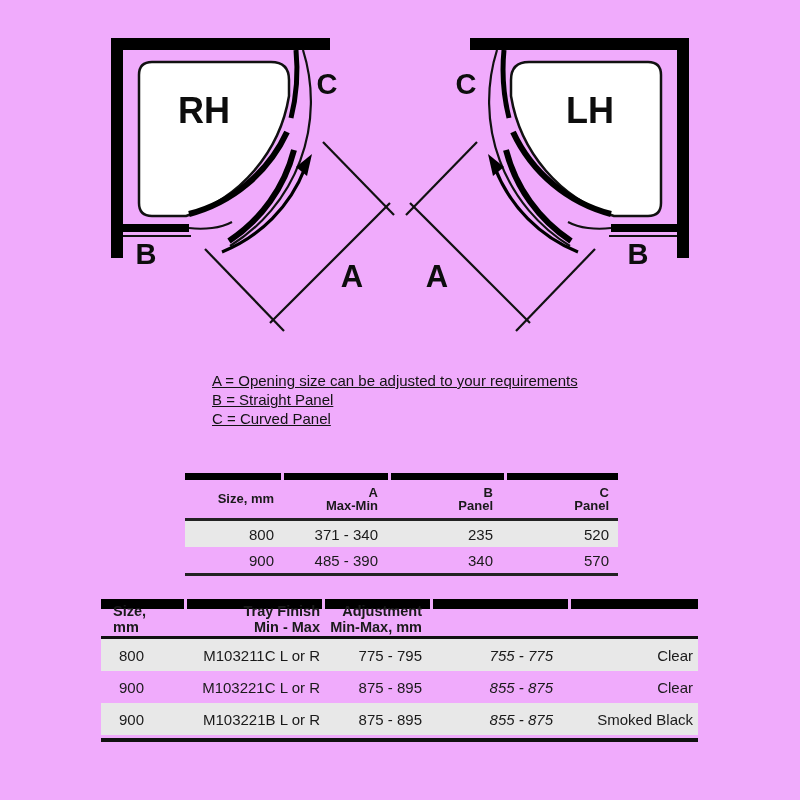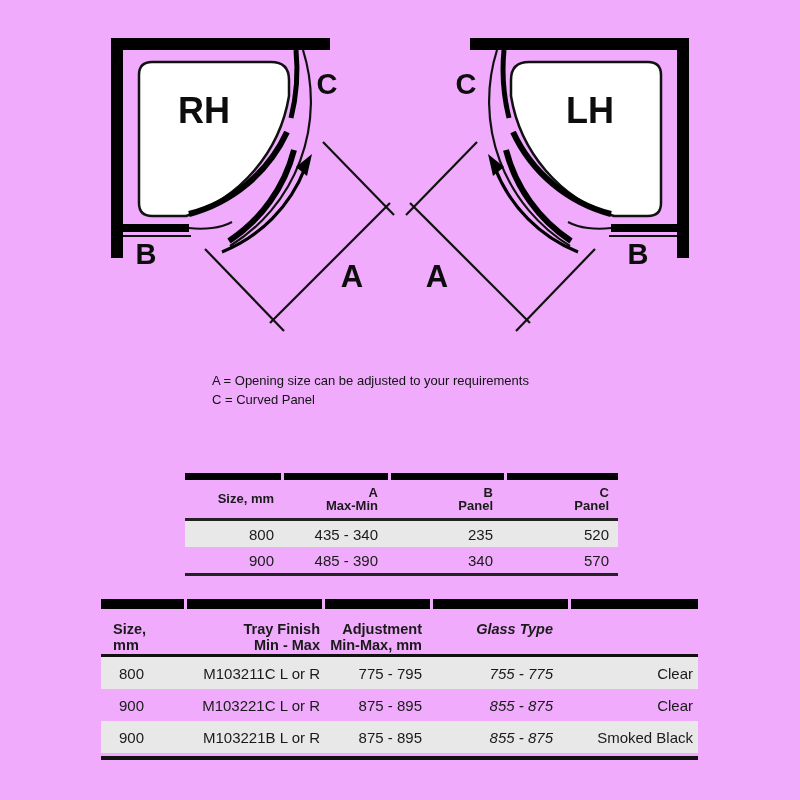--- a/index.html
+++ b/index.html
@@ -4,21 +4,21 @@
 <style>
   html,body{margin:0;padding:0;background:#fff;}
   #canvas{position:relative;width:800px;height:800px;background:#f0abfc;overflow:hidden;
           font-family:"Liberation Sans","DejaVu Sans",sans-serif;color:#1a1a1a;padding-left:12px;}
 
   
   #diagram-svg{position:absolute;left:0;top:0;}
   .dia-label{font-family:"Liberation Sans","DejaVu Sans",sans-serif;font-weight:bold;fill:#0d0d0d;}
 
   
-  .legend{position:absolute;left:212px;top:371px;font-size:13px;line-height:19px;color:#131313;}
+  .legend{position:absolute;left:212px;top:371px;font-size:15px;line-height:19px;color:#131313;text-decoration:underline;}
 
   
   .bar{display:flex;}
   .bar span{background:#000;height:100%;}
   .rule{background:#222;}
 
   
   .t1{position:absolute;left:185px;top:473px;width:433px;}
   .t1 .bar{height:7px;gap:3px;}
   .t1 .bar span:nth-child(1){width:96px;}
@@ -39,21 +39,21 @@
   .t1 .row.shade{background:#e8e8e8;}
 
   
   .t2{position:absolute;left:101px;top:599px;width:597px;}
   .t2 .bar{height:10px;gap:3px;}
   .t2 .bar span:nth-child(1){width:83px;}
   .t2 .bar span:nth-child(2){width:135px;}
   .t2 .bar span:nth-child(3){width:105px;}
   .t2 .bar span:nth-child(4){width:135px;}
   .t2 .bar span:nth-child(5){width:127px;}
-  .t2 .hrow{display:flex;height:45px;}
+  .t2 .hrow{display:flex;height:27px;}
   .t2 .hrow .c{box-sizing:border-box;display:flex;flex-direction:column;justify-content:flex-end;
                align-items:flex-end;font-weight:bold;font-size:14.5px;padding-bottom:1px;}
   .t2 .hrow .c div{height:16px;line-height:16px;}
   .t2 .c:nth-child(1){width:85px;padding-left:12px;align-items:flex-start;text-align:left;}
   .t2 .c:nth-child(2){width:138px;padding-right:4px;}
   .t2 .c:nth-child(3){width:108px;padding-right:10px;}
   .t2 .c:nth-child(4){width:138px;padding-right:17px;font-style:italic;}
   .t2 .c:nth-child(5){width:128px;padding-right:5px;}
   .t2 .rule{height:3px;background:#111;}
   .t2 .row{display:flex;align-items:center;height:32px;font-size:15px;}
@@ -108,20 +108,21 @@
       <use href="#geom" transform="translate(800,0) scale(-1,1)"></use>
       <text class="dia-label" x="590" y="123" font-size="36" text-anchor="middle">LH</text>
       <text class="dia-label" x="466" y="94" font-size="29" text-anchor="middle">C</text>
       <text class="dia-label" x="638" y="264" font-size="29" text-anchor="middle">B</text>
       <text class="dia-label" x="437" y="287" font-size="31" text-anchor="middle">A</text>
     </g>
   </svg>
 
   <div class="legend">
     <div>A = Opening size can be adjusted to your requirements</div>
+    <div>B = Straight Panel</div>
     <div>C = Curved Panel</div>
   </div>
 
   <div class="t1">
     <div class="bar">
       <span></span>
         <span></span>
         <span></span>
         <span></span>
     </div>
@@ -138,21 +139,21 @@
           <div>Panel</div>
         </div>
       <div class="c">
           <div>C</div>
           <div>Panel</div>
         </div>
     </div>
     <div class="rule"></div>
     <div class="row shade">
       <div class="c">800</div>
-      <div class="c">435 - 340</div>
+      <div class="c">371 - 340</div>
       <div class="c">235</div>
       <div class="c">520</div>
     </div>
     <div class="row">
       <div class="c">900</div>
       <div class="c">485 - 390</div>
       <div class="c">340</div>
       <div class="c">570</div>
     </div>
     <div class="rule"></div>
@@ -171,24 +172,20 @@
           <div>Size,</div>
           <div>mm</div>
         </div>
       <div class="c">
           <div>Tray Finish</div>
           <div>Min - Max</div>
         </div>
       <div class="c">
           <div>Adjustment</div>
           <div>Min-Max, mm</div>
-        </div>
-      <div class="c">
-          <div>Glass Type</div>
-          <div></div>
         </div>
     </div>
     <div class="rule"></div>
     <div class="row shade">
       <div class="c">800</div>
       <div class="c">M103211C L or R</div>
       <div class="c">775 - 795</div>
       <div class="c">755 - 775</div>
       <div class="c">Clear</div>
     </div>

